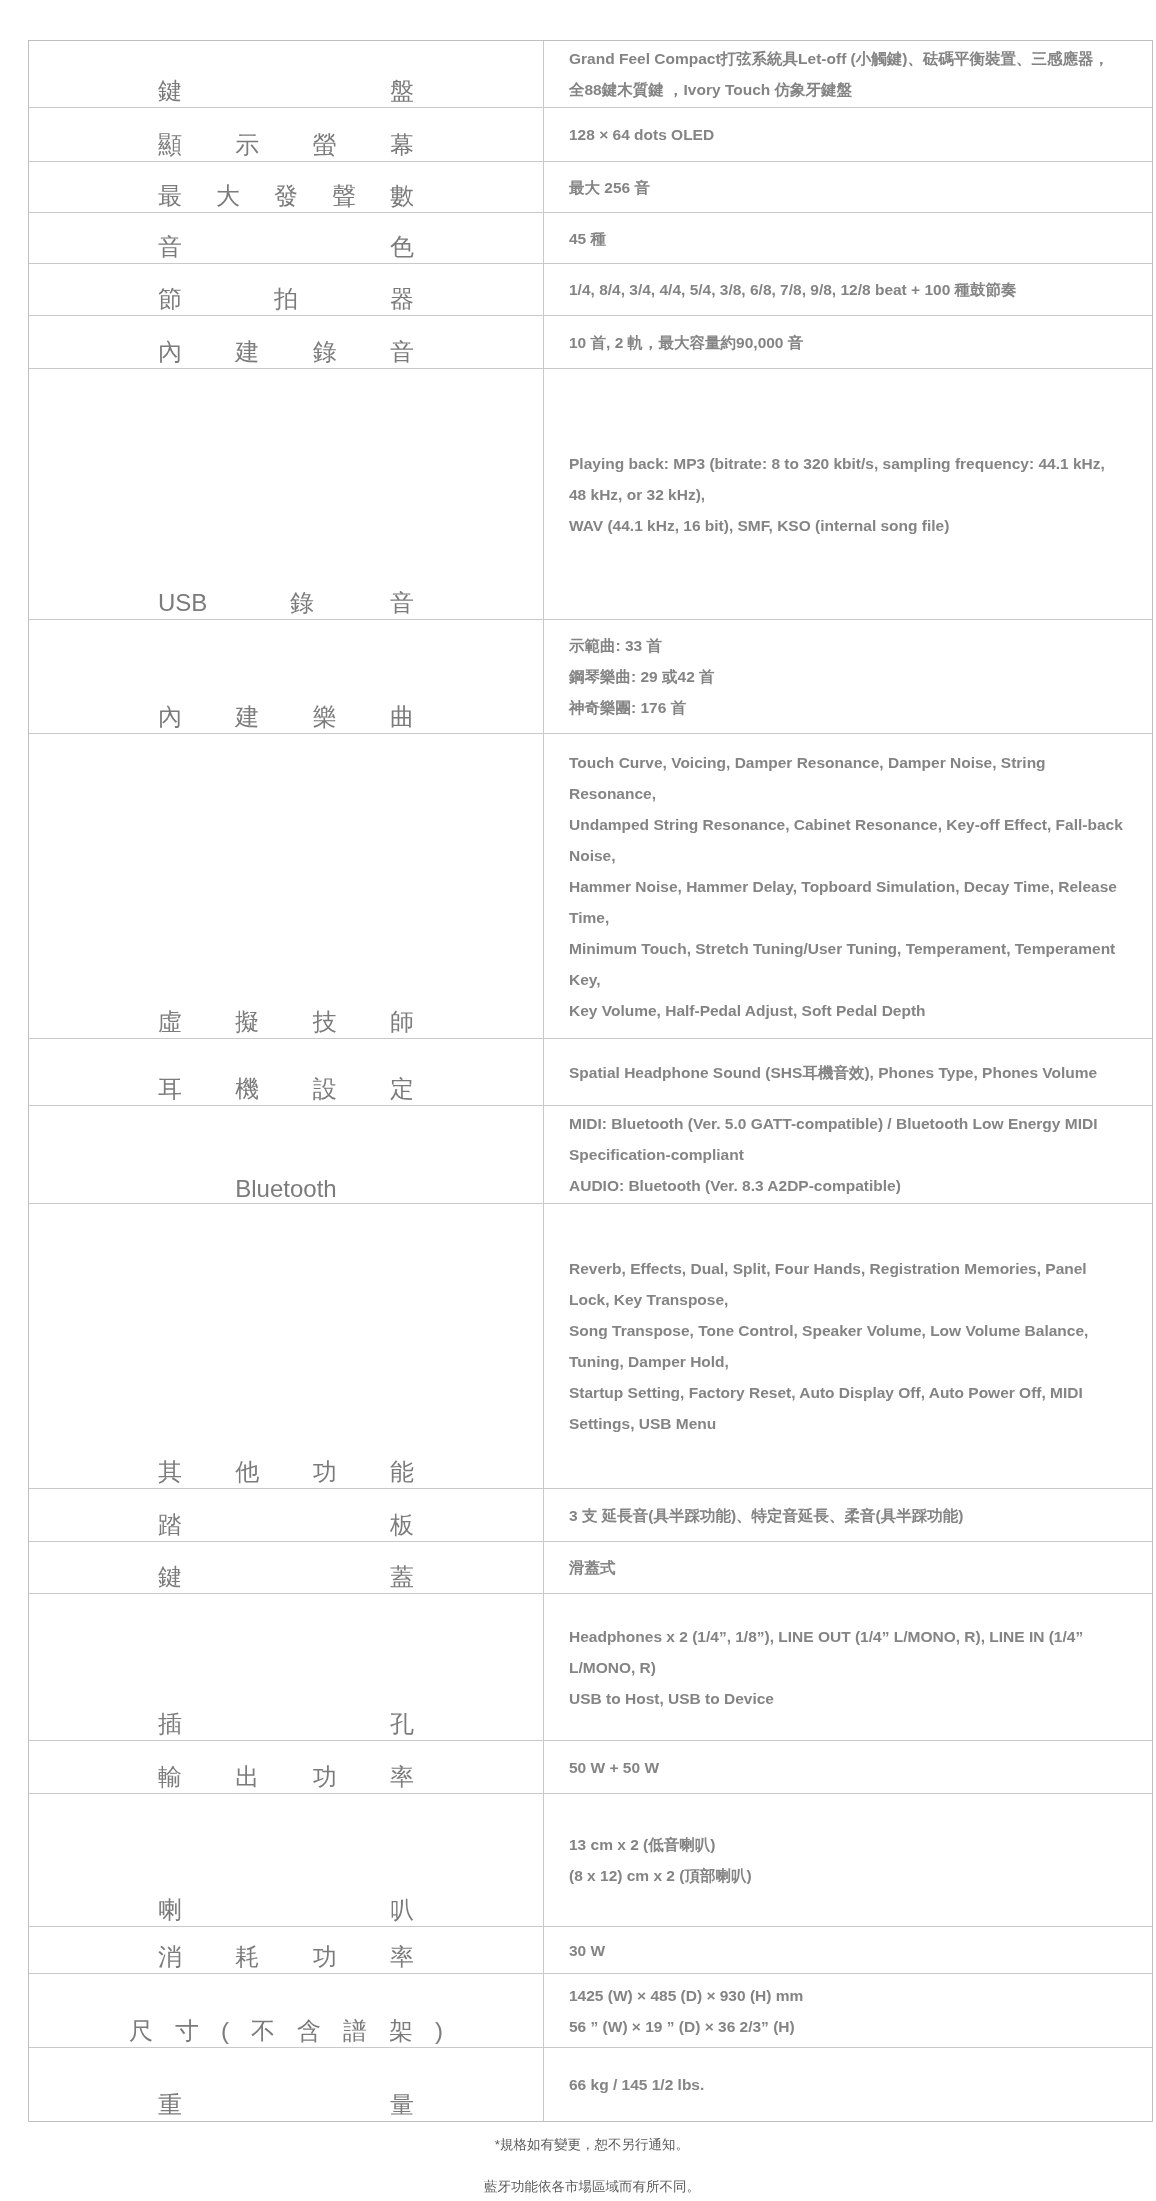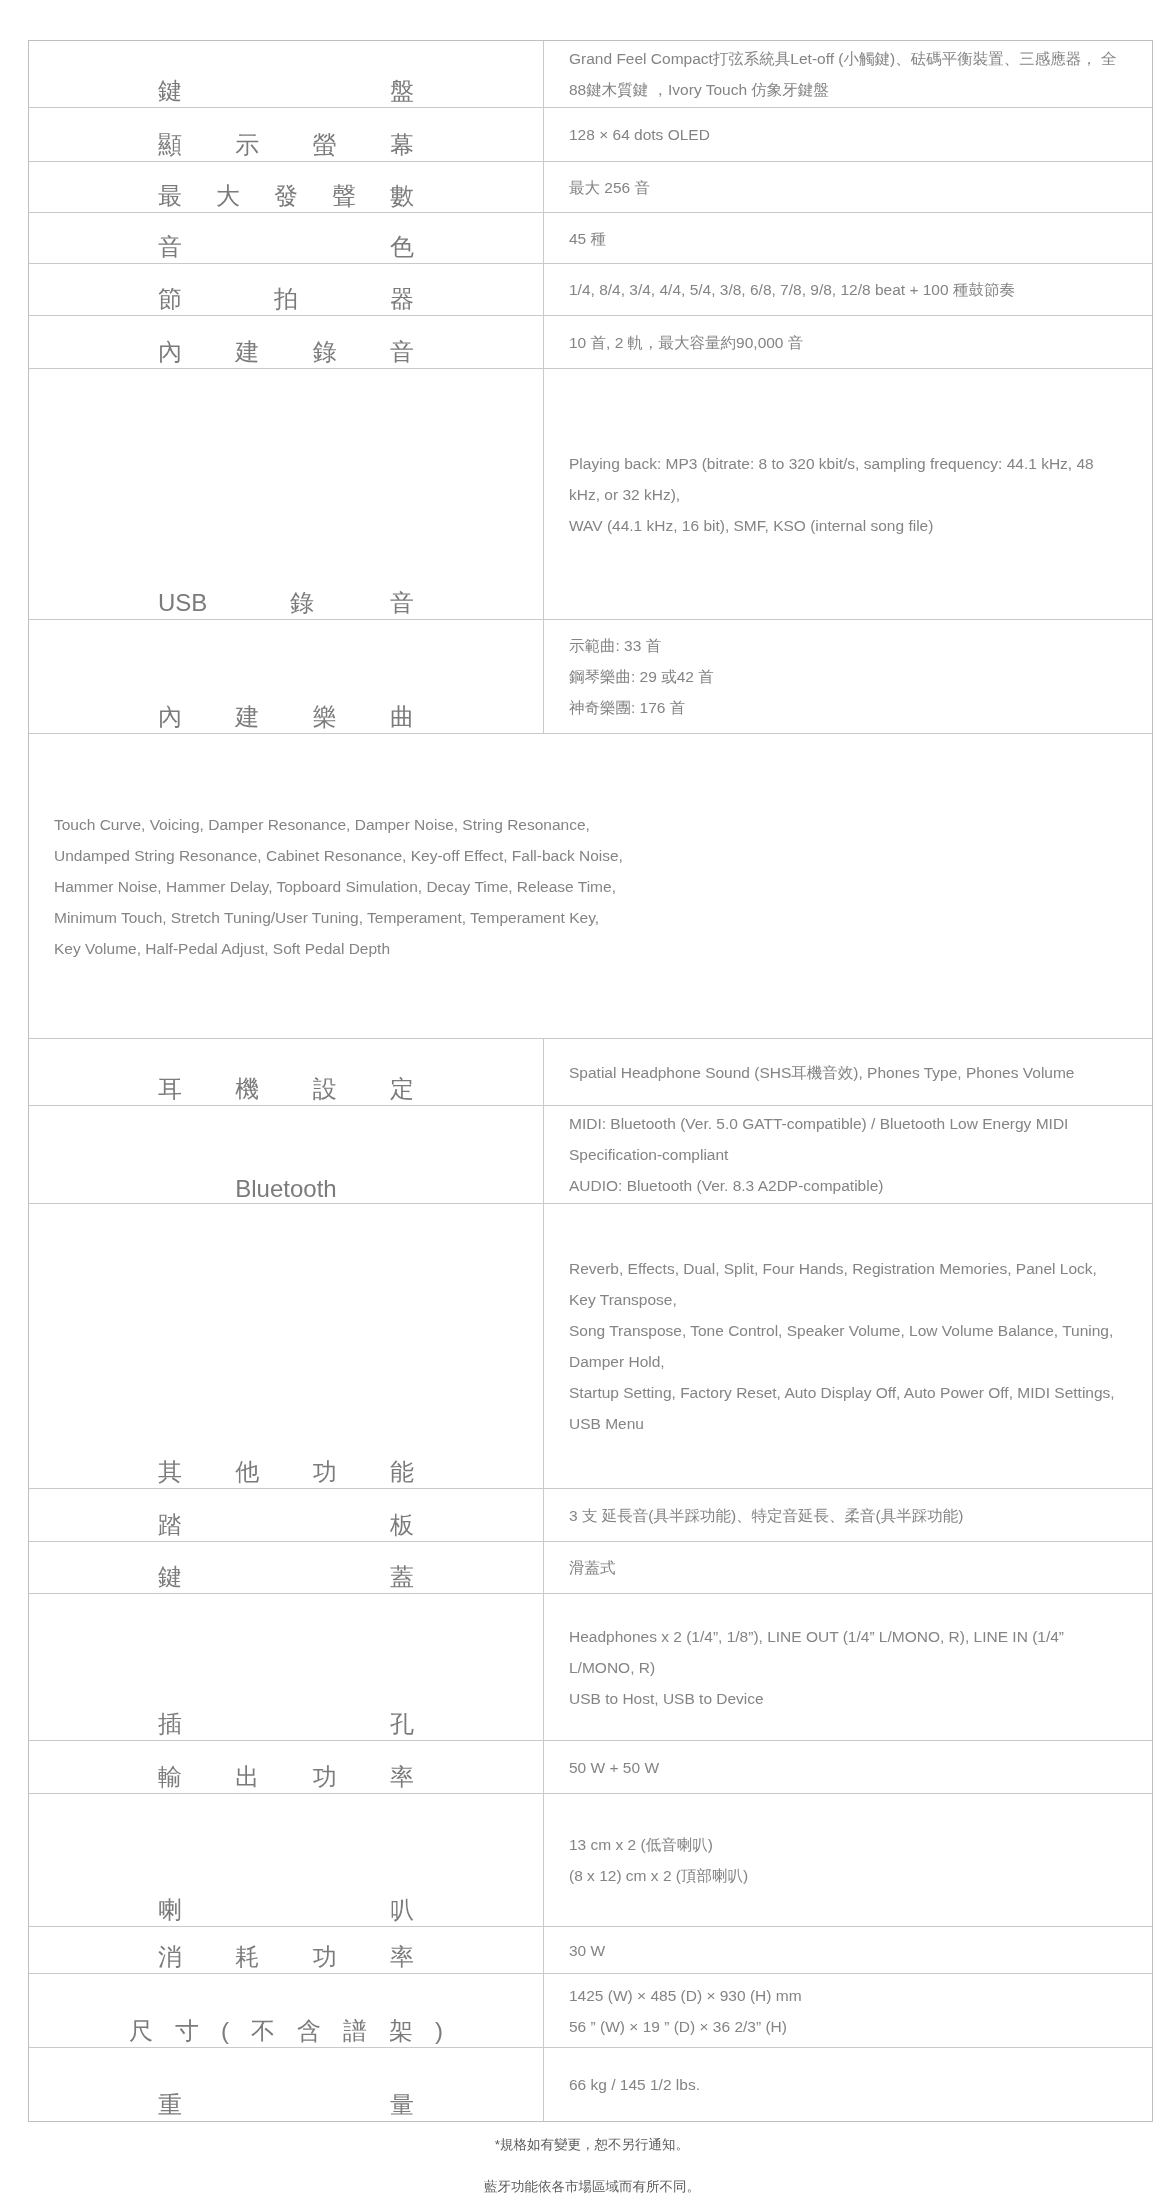--- a/index.html
+++ b/index.html
@@ -45,21 +45,21 @@
   }
   .lbl.single{ text-align:center; text-align-last:center; -moz-text-align-last:center; }
   .lbl.wide{ width:314px; }
   .cell-value{
     box-sizing:border-box;
     flex:1 1 auto;
     display:flex;
     align-items:center;
     padding:10px 26px 10px 25px;
   }
-  .val-lines{ width:100%; }
+  .val-lines{ width:100%;font-weight:bold; }
   .vl{
     font-size:15.5px;
     line-height:31px;
     color:#848484;
   }
   .footnotes{
     margin:14px 0 0 28px;
     text-align:center;
   }
   .footnote{
@@ -159,20 +159,23 @@
     <div class="cell-value">
       <div class="val-lines">
         <div class="vl">示範曲: 33 首</div>
         <div class="vl">鋼琴樂曲: 29 或42 首</div>
         <div class="vl">神奇樂團: 176 首</div>
       </div>
     </div>
   </div>
 
   <div class="row" style="height:305px">
+    <div class="cell-label">
+      <span class="lbl">虛擬技師</span>
+    </div>
     <div class="cell-value">
       <div class="val-lines">
         <div class="vl">Touch Curve, Voicing, Damper Resonance, Damper Noise, String Resonance,</div>
         <div class="vl">Undamped String Resonance, Cabinet Resonance, Key-off Effect, Fall-back Noise,</div>
         <div class="vl">Hammer Noise, Hammer Delay, Topboard Simulation, Decay Time, Release Time,</div>
         <div class="vl">Minimum Touch, Stretch Tuning/User Tuning, Temperament, Temperament Key,</div>
         <div class="vl">Key Volume, Half-Pedal Adjust, Soft Pedal Depth</div>
       </div>
     </div>
   </div>

